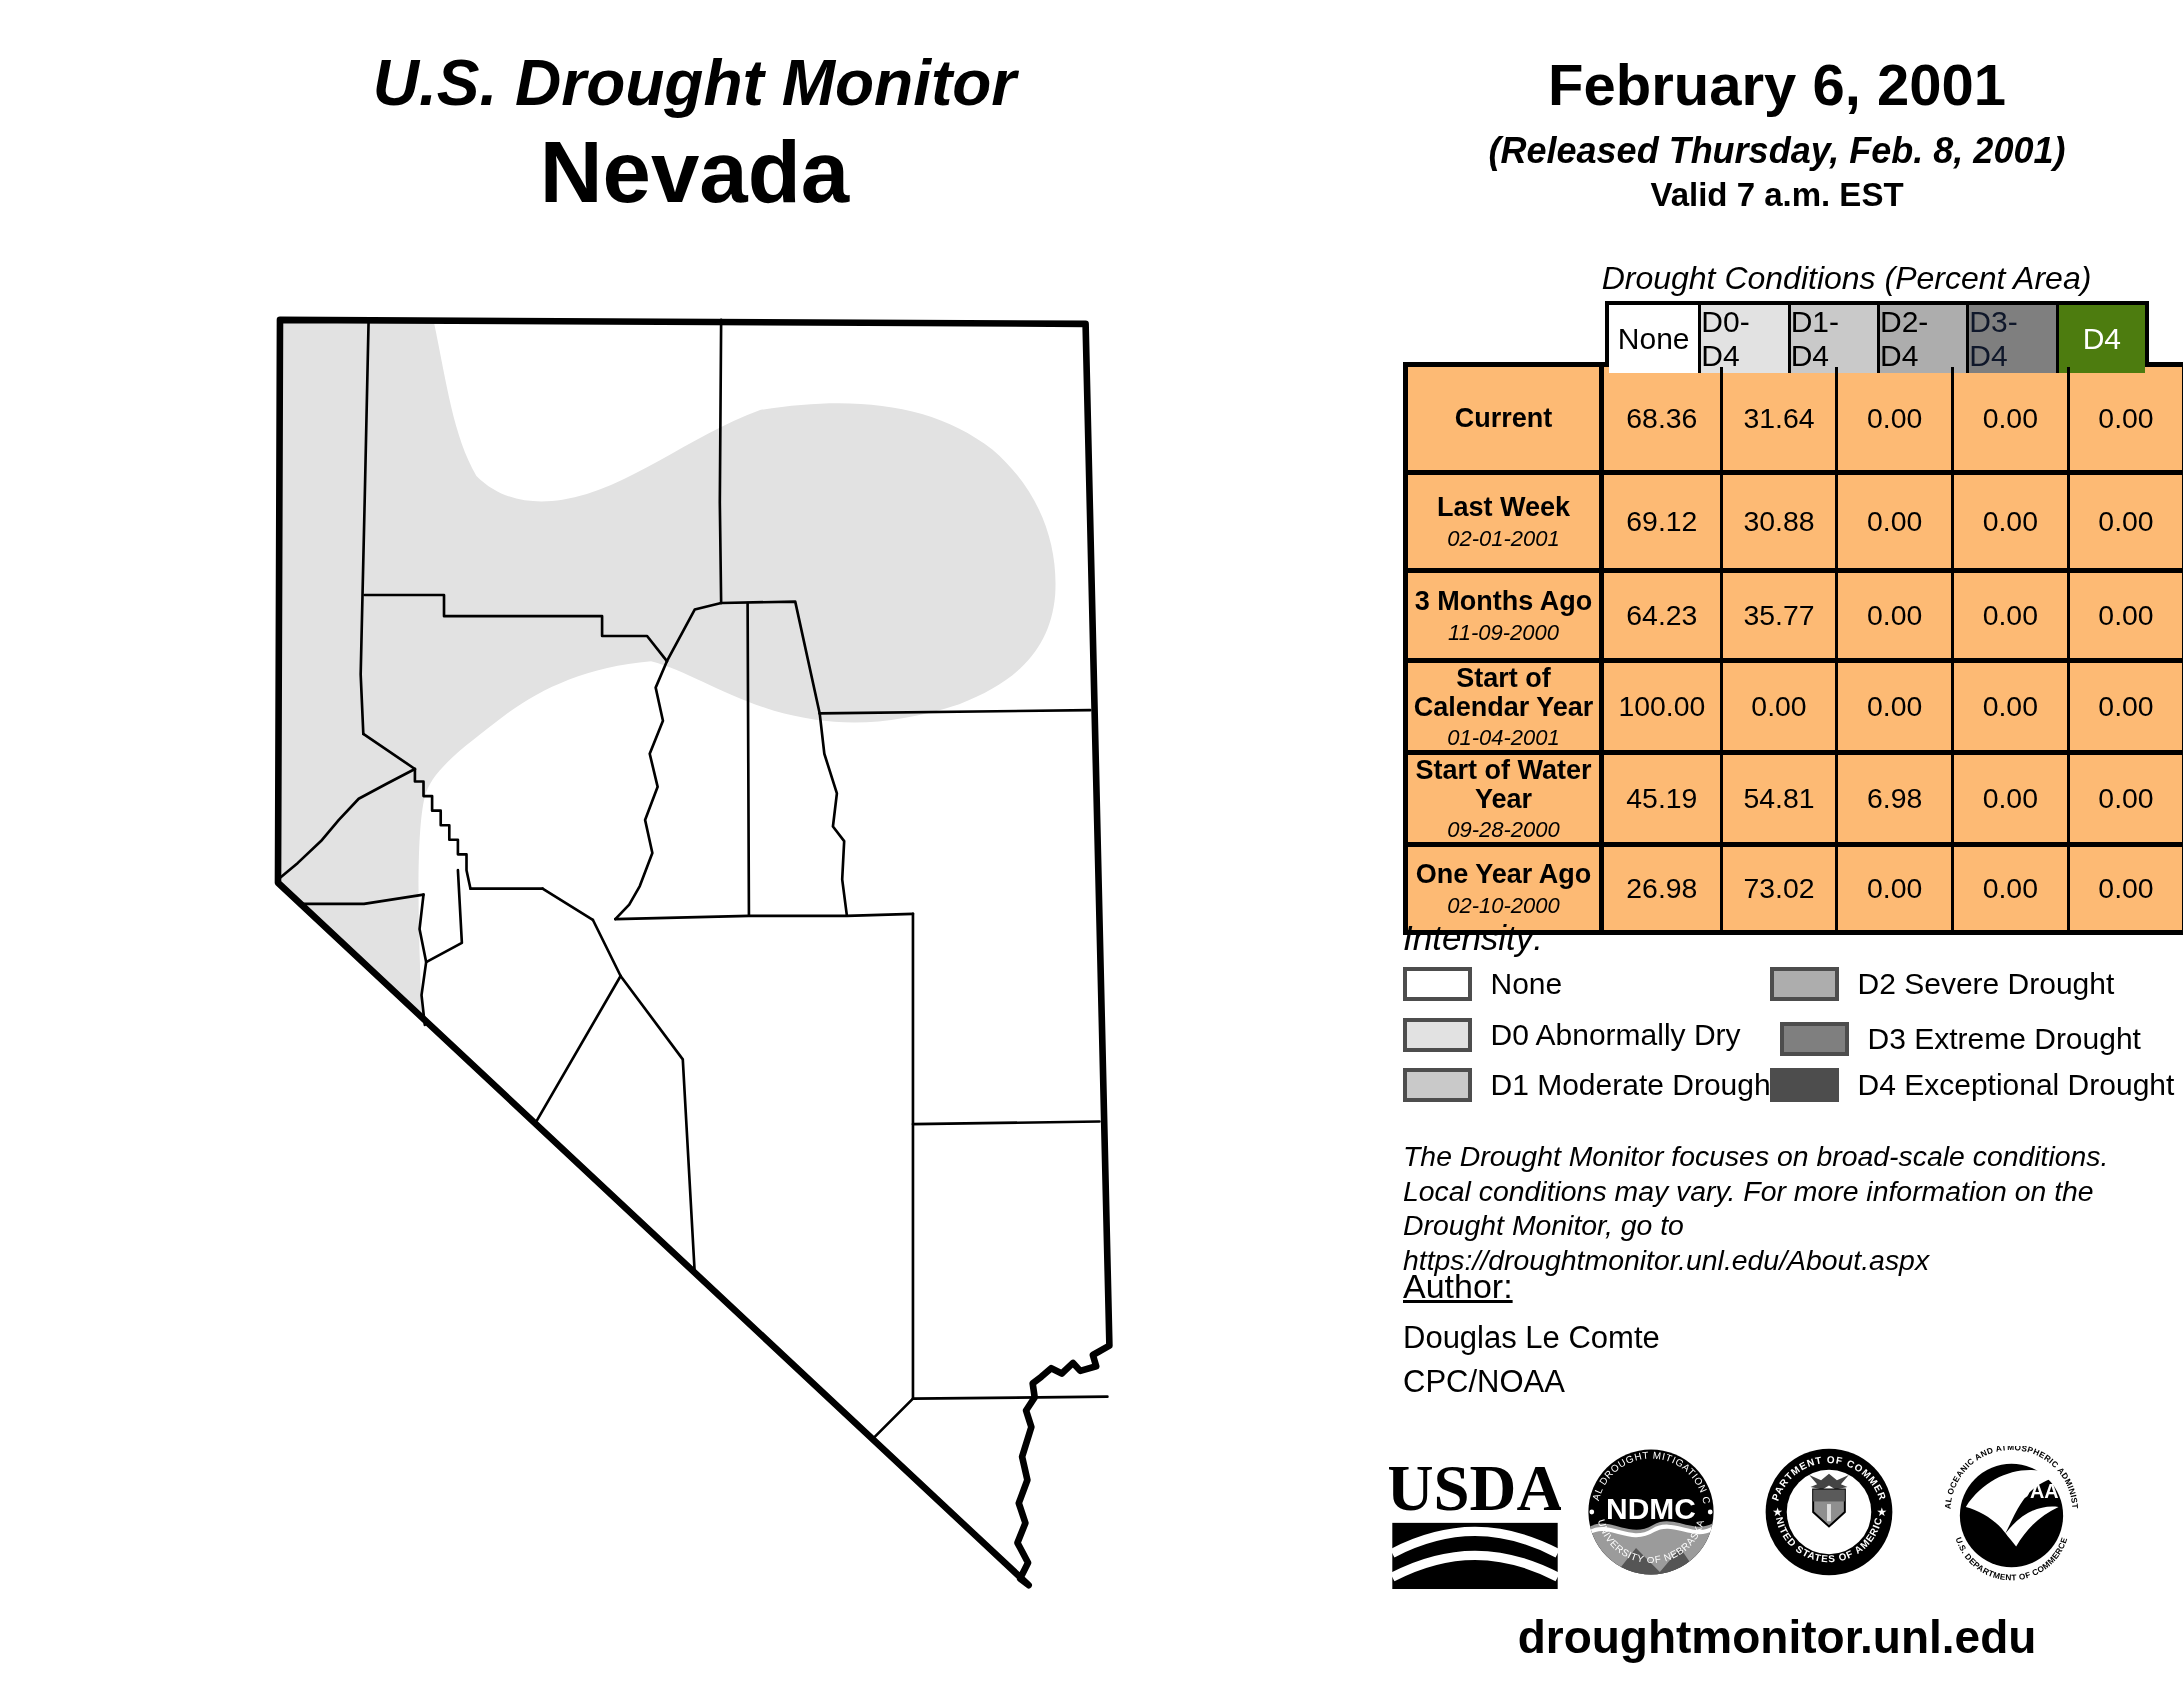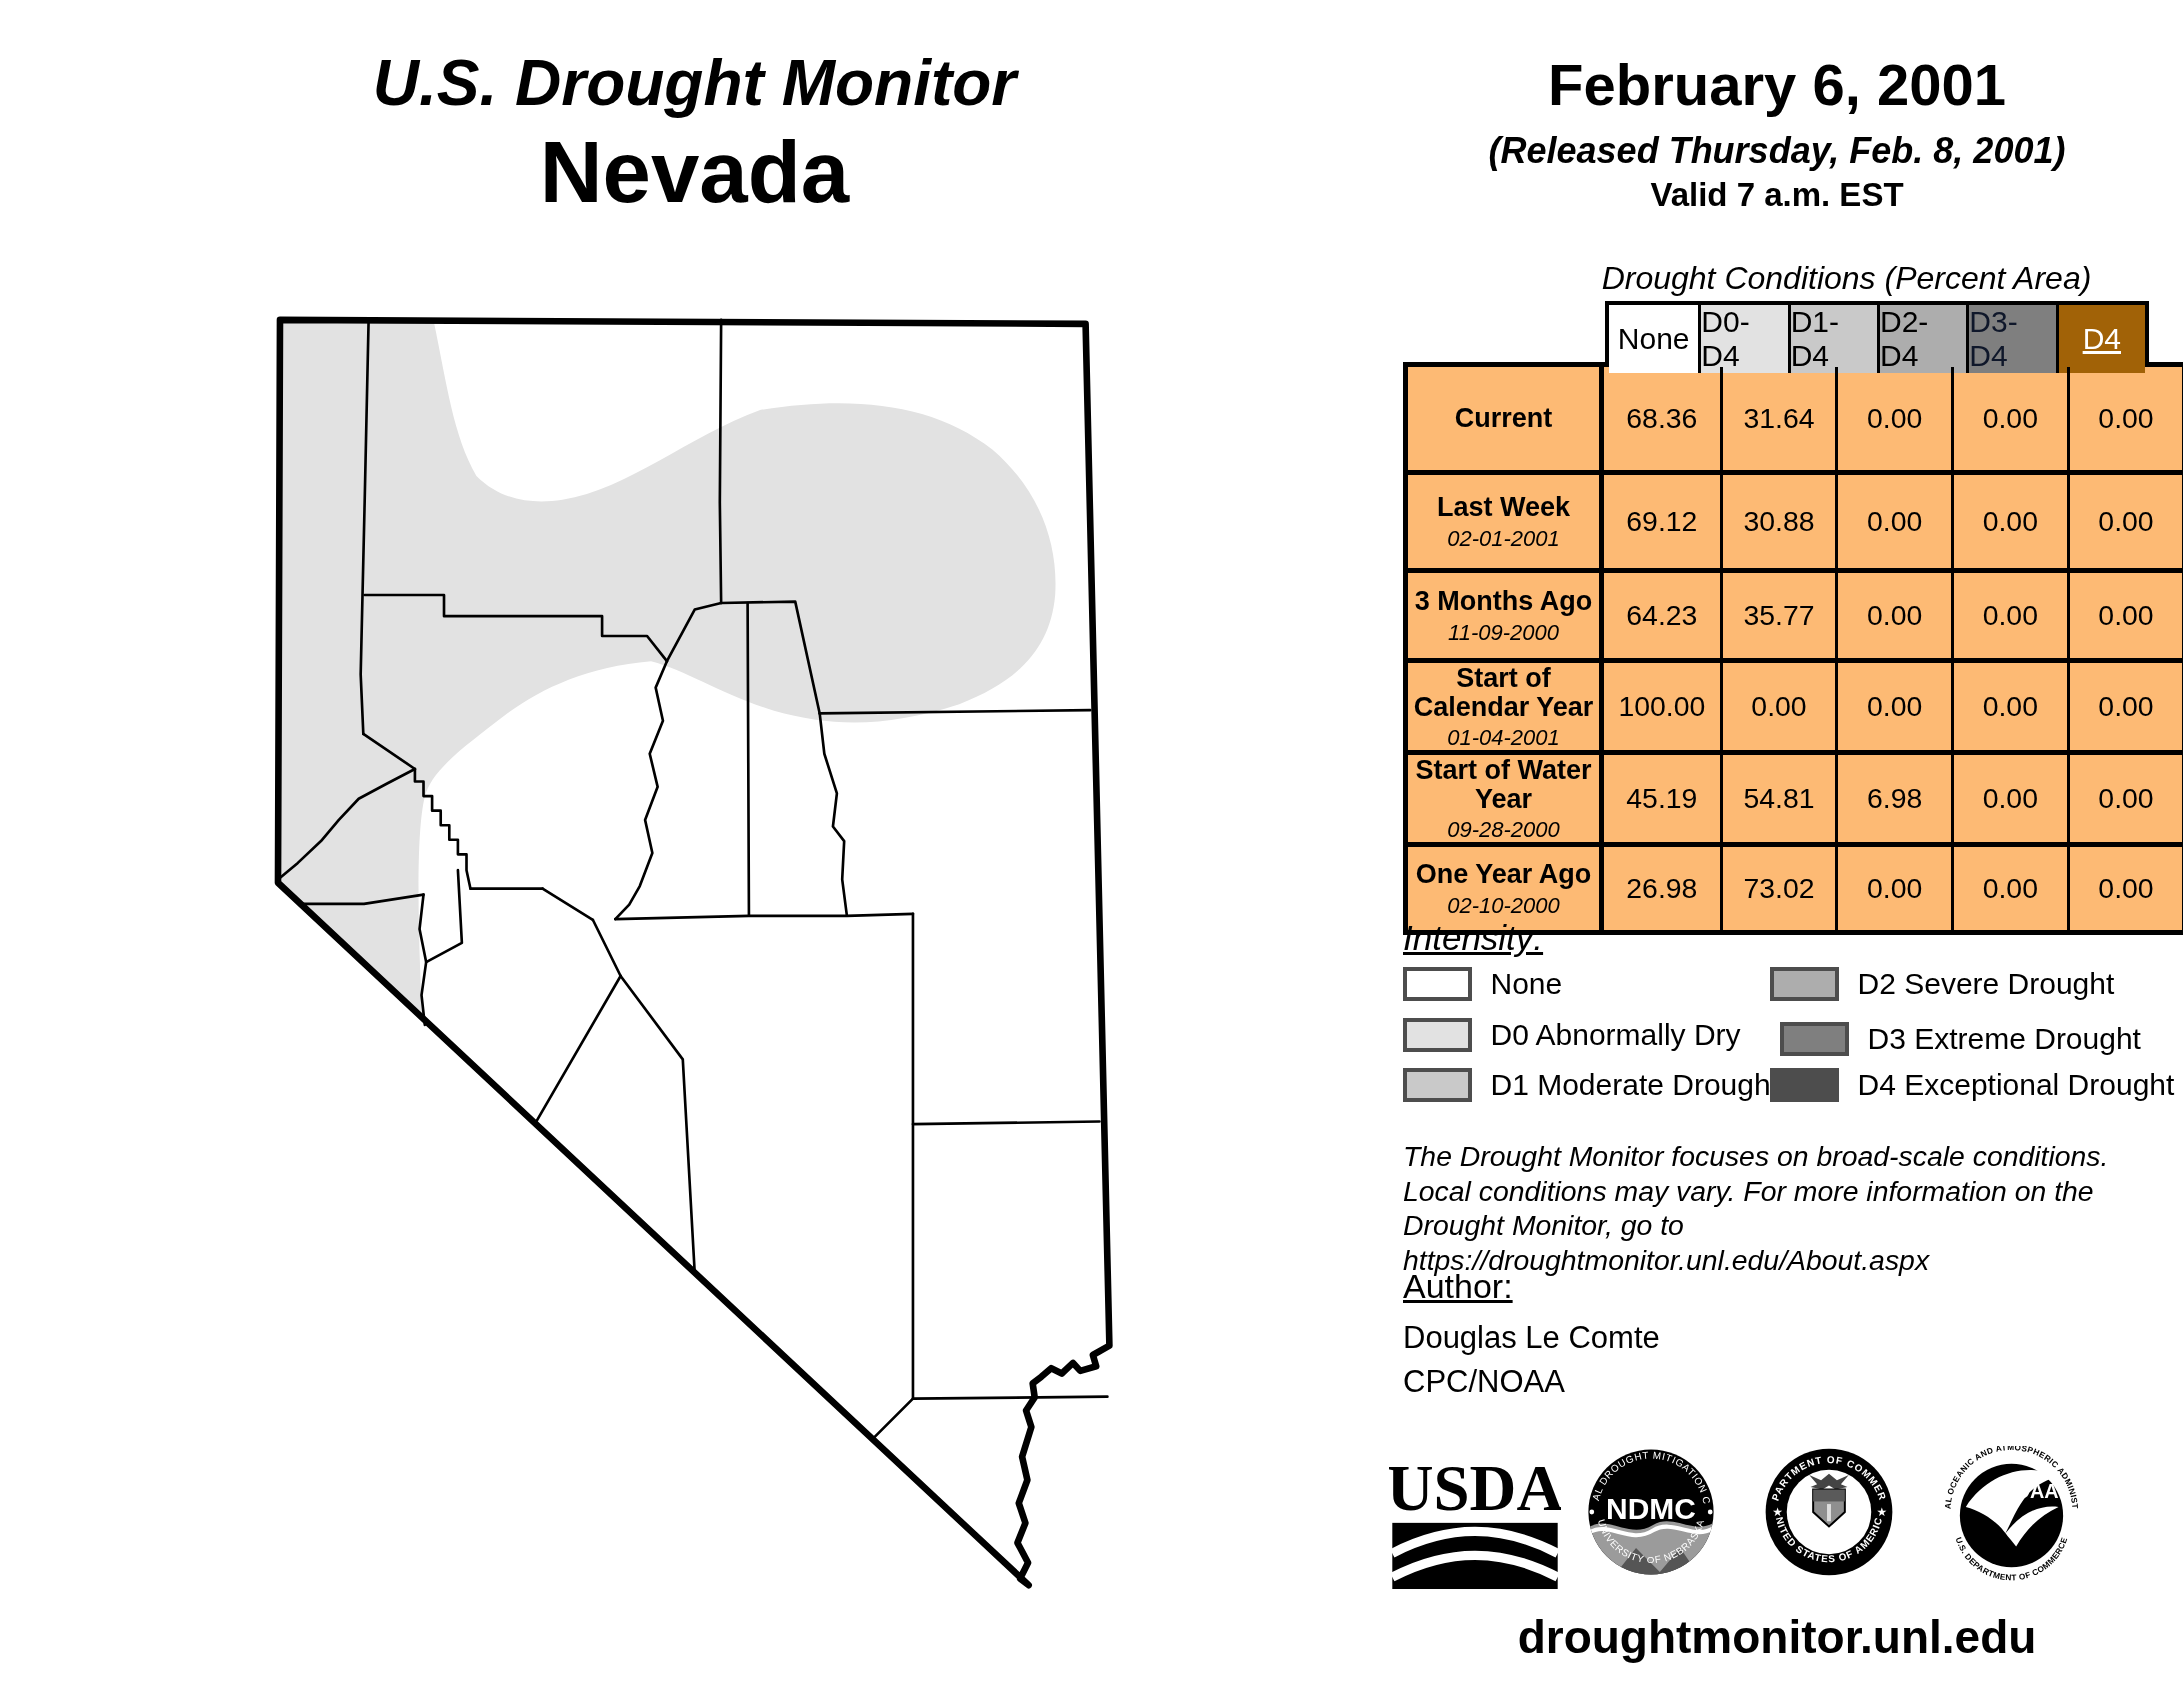--- a/index.html
+++ b/index.html
@@ -35,21 +35,21 @@
   .rh1{height:103px}.rh2{height:93px}.rh3{height:85px}
   .rh4{height:87px}.rh5{height:87px}.rh6{height:83px}
   .lblcell{border-right:5.3px solid #000;display:flex;flex-direction:column;
            align-items:center;justify-content:center;text-align:center;padding:0 5.3px;box-sizing:border-box;}
   .lblcell .lab{font-size:27px;font-weight:700;line-height:1.08;}
   .lblcell .dat{font-size:22px;font-style:italic;margin-top:5.3px;line-height:1;}
   .vcell{display:flex;align-items:center;justify-content:center;font-size:28.4px;border-left:3.3px solid #000;}
   .vcell:nth-child(2){border-left:none;}
 
   
-  .intensity{left:1403px;top:918px;font-size:35px;font-style:italic;text-decoration:underline;}
+  .intensity{left:1403px;top:918px;font-size:35px;font-style:italic;}
   .sw{width:69px;height:34px;border:4.6px solid #4d4d4d;box-sizing:border-box;background:#fff;}
   .sw-lab{font-size:30px;line-height:1;}
   .leg-item{display:flex;align-items:center;gap:18.5px;position:absolute;}
 
   
   .disc{left:1403px;top:1139px;width:754px;font-size:28.4px;font-style:italic;line-height:1.22;}
   .author-h{left:1403px;top:1267px;font-size:34px;text-decoration:underline;}
   .author-n{left:1403px;top:1320px;font-size:31px;}
   .author-o{left:1403px;top:1364px;font-size:31px;}
 
@@ -125,21 +125,21 @@
 
   <div class="abs tbl-caption">Drought Conditions (Percent Area)</div>
 
   <div class="abs tbl">
     <div class="tbl-head">
       <div class="hc" style="background-color: rgb(255, 255, 255); color: rgb(0, 0, 0);">None</div>
       <div class="hc" style="background-color: rgb(226, 226, 226); color: rgb(0, 0, 0);">D0-D4</div>
       <div class="hc" style="background-color: rgb(201, 201, 201); color: rgb(0, 0, 0);">D1-D4</div>
       <div class="hc" style="background-color: rgb(173, 173, 173); color: rgb(0, 0, 0);">D2-D4</div>
       <div class="hc" style="background-color: rgb(127, 127, 127); color: #0f172a;">D3-D4</div>
-      <div class="hc" style="background-color: #a16207; color: rgb(255, 255, 255); text-decoration: underline;">D4</div>
+      <div class="hc" style="background-color: #4d7c0f; color: rgb(255, 255, 255);">D4</div>
     </div>
     <div class="tbl-body">
 
       <div class="trow rh1">
         <div class="lblcell">
           <div class="lab">Current</div>
         </div>
         <div class="vcell">68.36</div>
         <div class="vcell">31.64</div>
         <div class="vcell">0.00</div>

